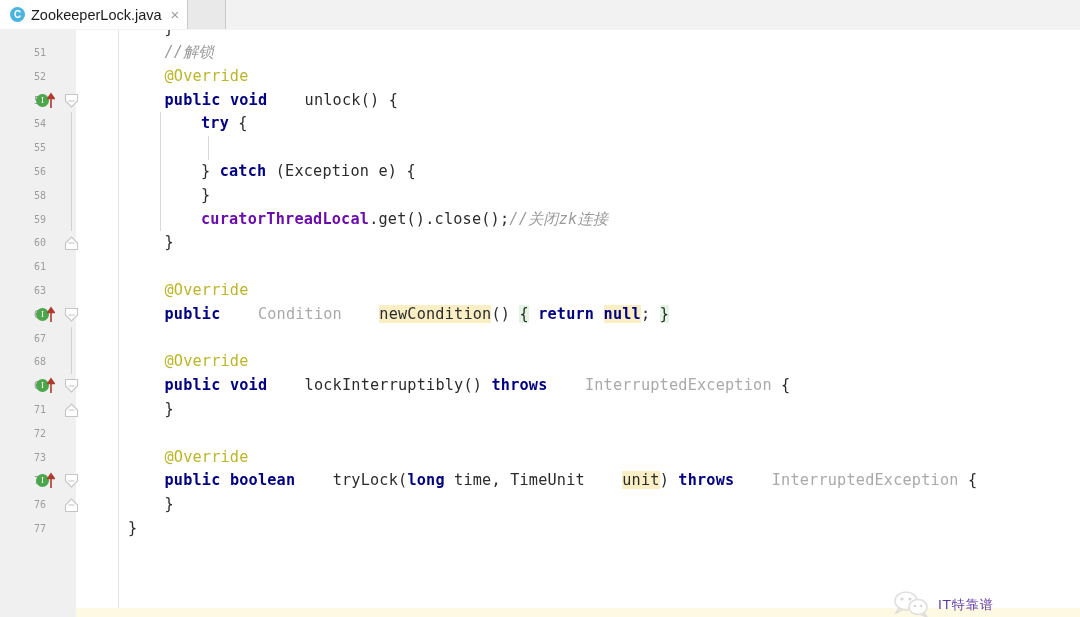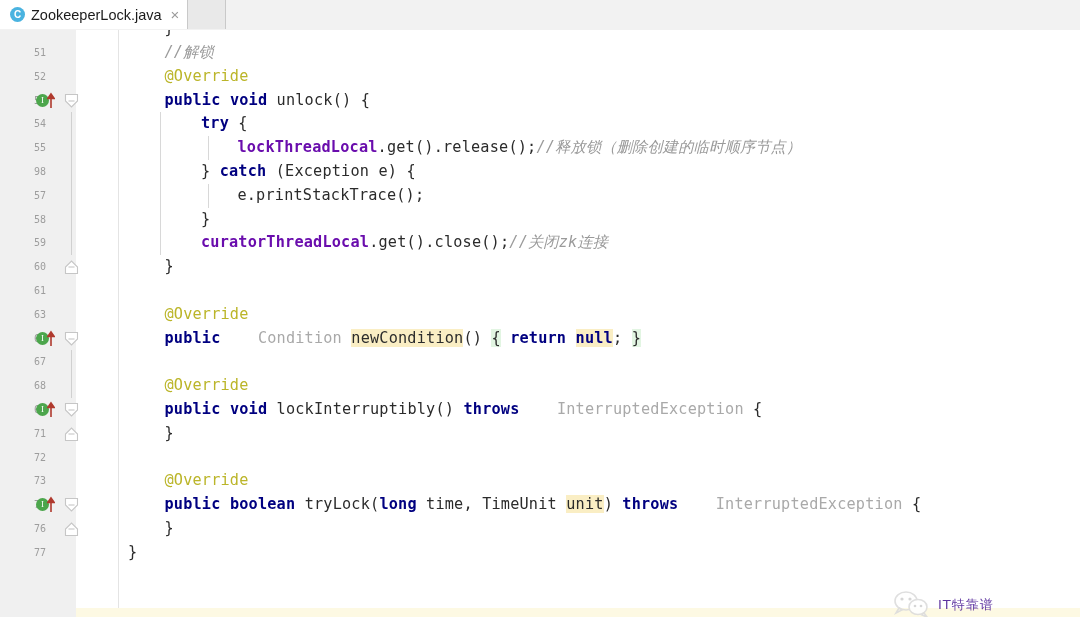--- a/index.html
+++ b/index.html
@@ -124,21 +124,21 @@
     position: absolute;
     width: 1px;
     background: #d8d8d8;
     top: 0; height: 23.8px;
   }
   .g1 { left: 160px; }
   .g2 { left: 208px; }
 
   
   .kw      { color: #000080; font-weight: bold; }
-  .ident   { color: #2b2b2b; }
+  .ident   { color: #2b2b2b; margin-left: 28px; }
   .field   { color: #6a0dad; font-weight: bold; }
   .anno    { color: #bbb529; }
   .comment { color: #9a9a9a; font-style: italic; }
   .dim     { color: #a9a9a9; margin-left: 28px; }
   .punct   { color: #2b2b2b; }
   .hl-name { background: #faeec4; }
   .hl-brace{ background: #e2f5e2; }
 
   
   .marker-impl {
@@ -225,23 +225,22 @@
       <div class="line" style="height: 11px; overflow: hidden;"><div class="ln" style="line-height: 11px;"></div><div class="code" style="left: 164.48px; line-height: 20px; top: -12px;"><span class="punct">}</span></div></div>
       <div class="line"><div class="ln">51</div><div class="code" style="left: 164.48px;"><span class="comment">//解锁</span></div></div>
       <div class="line"><div class="ln">52</div><div class="code" style="left: 164.48px;"><span class="anno">@Override</span></div></div>
       <div class="line"><div class="ln">53</div><div class="marker-impl"><div class="impl-dot">I</div><svg class="impl-arrow" viewBox="0 0 8 16">
             <path d="M4 16 L4 5 M4 2 L7.2 6.5 L0.8 6.5 Z" stroke="#b03a2e" stroke-width="1.6" fill="#b03a2e"></path>
           </svg></div><div class="fold"><svg width="15" height="16" viewBox="0 0 15 16">
             <path d="M1.5 1.5 H13.5 V8 L7.5 14 L1.5 8 Z" fill="#ffffff" stroke="#c6c6c6" stroke-width="1.1"></path>
             <line x1="4.5" y1="8" x2="10.5" y2="8" stroke="#c6c6c6" stroke-width="1.1"></line>
           </svg></div><div class="code" style="left: 164.48px;"><span class="kw">public</span><span> </span><span class="kw">void</span><span> </span><span class="ident">unlock</span><span class="punct">() {</span></div></div>
       <div class="line"><div class="guide g1"></div><div class="ln">54</div><div class="fold-line"></div><div class="code" style="left: 200.96px;"><span class="kw">try</span><span class="punct"> {</span></div></div>
-      <div class="line"><div class="guide g1"></div><div class="guide g2"></div><div class="ln">55</div><div class="fold-line"></div><div class="code" style="left: 237.44px;"><span class="field">lockThreadLocal</span><span class="punct">.get().release();</span><span class="comment">//释放锁（删除创建的临时顺序节点）</span></div></div>
-      <div class="line"><div class="guide g1"></div><div class="ln">98</div><div class="fold-line"></div><div class="code" style="left: 200.96px;"><span class="punct">} </span><span class="kw">catch</span><span class="punct"> (Exception e) {</span></div></div>
-      <div class="line"><div class="guide g1"></div><div class="guide g2"></div><div class="ln">57</div><div class="fold-line"></div><div class="code" style="left: 237.44px;"><span class="punct">e.printStackTrace();</span></div></div>
+      <div class="line"><div class="guide g1"></div><div class="guide g2"></div><div class="ln">55</div><div class="fold-line"></div></div>
+      <div class="line"><div class="guide g1"></div><div class="ln">56</div><div class="fold-line"></div><div class="code" style="left: 200.96px;"><span class="punct">} </span><span class="kw">catch</span><span class="punct"> (Exception e) {</span></div></div>
       <div class="line"><div class="guide g1"></div><div class="ln">58</div><div class="fold-line"></div><div class="code" style="left: 200.96px;"><span class="punct">}</span></div></div>
       <div class="line"><div class="guide g1"></div><div class="ln">59</div><div class="fold-line"></div><div class="code" style="left: 200.96px;"><span class="field">curatorThreadLocal</span><span class="punct">.get().close();</span><span class="comment">//关闭zk连接</span></div></div>
       <div class="line"><div class="ln">60</div><div class="fold"><svg width="15" height="16" viewBox="0 0 15 16">
             <path d="M1.5 14.5 H13.5 V8 L7.5 2 L1.5 8 Z" fill="#ffffff" stroke="#c6c6c6" stroke-width="1.1"></path>
             <line x1="4.5" y1="8" x2="10.5" y2="8" stroke="#c6c6c6" stroke-width="1.1"></line>
           </svg></div><div class="code" style="left: 164.48px;"><span class="punct">}</span></div></div>
       <div class="line"><div class="ln">61</div><div class="code" style="left: 164.48px;"></div></div>
       <div class="line"><div class="ln">63</div><div class="code" style="left: 164.48px;"><span class="anno">@Override</span></div></div>
       <div class="line"><div class="ln">64</div><div class="marker-impl"><div class="impl-dot">I</div><svg class="impl-arrow" viewBox="0 0 8 16">
             <path d="M4 16 L4 5 M4 2 L7.2 6.5 L0.8 6.5 Z" stroke="#b03a2e" stroke-width="1.6" fill="#b03a2e"></path>

